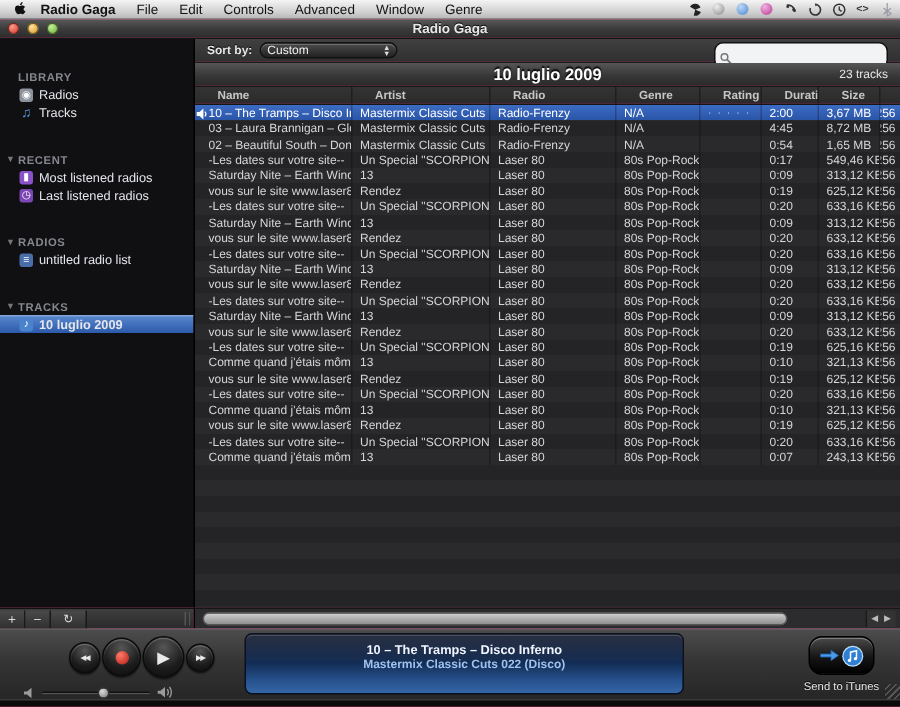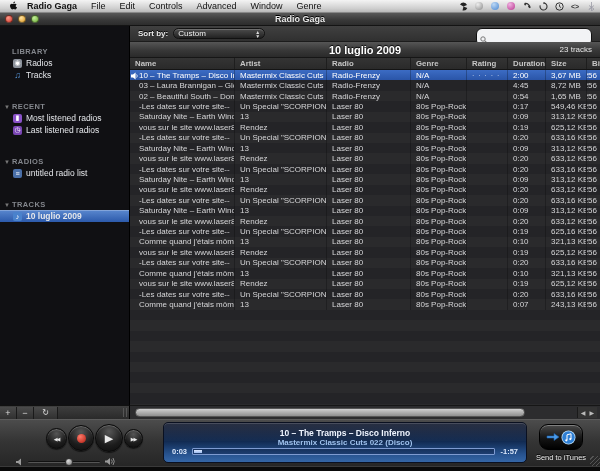--- a/index.html
+++ b/index.html
@@ -53,21 +53,21 @@
     font-size:7.5px;color:#444;padding:16px 4px 0 14px;outline:none;font-family:inherit}
   .filterbox .mag{position:absolute;left:4px;top:1.5px;width:8px;height:8px}
 
   .dateband{height:16px;background:linear-gradient(#565656,#383838 55%,#2a2a2a);
     border-bottom:1px solid #161616;display:flex;align-items:center;position:relative}
   .bandtitle{position:absolute;left:0;right:0;text-align:center;font-size:11px;font-weight:bold;color:#fff;text-shadow:0 -1px 1px #000}
   .bandcount{margin-left:auto;font-size:8px;color:#e6e6e6;padding-right:8px;position:relative;z-index:1}
 
   .thead{height:12px;background:linear-gradient(#343434,#2a2a2a);border-bottom:1px solid #151515;
     display:grid;grid-template-columns:105px 92px 84px 56px 41px 38px 41px 1fr;font-size:7.8px;font-weight:bold;color:#c6c6c6}
-  .thead .hc{padding:1px 0 0 5px;border-right:1px solid #1e1e1e;white-space:nowrap;overflow:hidden}
+  .thead .hc{padding:1px 0 0 15px;border-right:1px solid #1e1e1e;white-space:nowrap;overflow:hidden}
   .thead .hc:last-child{border-right:none}
 
   .rows{flex:1;position:relative;overflow:hidden;
     background:repeating-linear-gradient(#2a2a2c 0,#2a2a2c 10.43px,#242427 10.43px,#242427 20.86px)}
   .trow{display:grid;grid-template-columns:105px 92px 84px 56px 41px 38px 41px 1fr;height:10.43px;
     font-size:8px;color:#d6d6d8;align-items:center}
   .trow .tc{padding-left:5px;white-space:nowrap;overflow:hidden;border-right:1px solid rgba(0,0,0,.25);height:100%;display:flex;align-items:center}
   .trow .tc:last-child{border-right:none;justify-content:flex-end;padding-right:3px}
   .trow .tc.name{position:relative;padding-left:9px}
   .trow.sel{background:linear-gradient(#3c6cc4,#2a55a8);color:#fff}
@@ -98,21 +98,21 @@
   .rbtn.prev{left:46px;top:8px;width:21px;height:21px;font-size:5px;letter-spacing:-1px}
   .rbtn.rec{left:68px;top:5px;width:26px;height:26px}
   .rbtn.rec .dot{width:9px;height:9px;border-radius:50%;background:radial-gradient(circle at 35% 30%,#ff7a6a,#b01c10)}
   .rbtn.play{left:95px;top:4px;width:28px;height:28px;font-size:11px}
   .rbtn.next{left:124px;top:9px;width:19px;height:19px;font-size:5px;letter-spacing:-1px}
   .vol{position:absolute;left:16px;top:37px;width:100px;height:9px;display:flex;align-items:center}
   .vol .vtrack{flex:1;height:2px;background:#111;border-bottom:1px solid #555;margin:0 5px;position:relative;border-radius:1px}
   .vol .vthumb{position:absolute;left:52%;top:-3px;width:8px;height:8px;border-radius:50%;
     background:radial-gradient(circle at 35% 30%,#ddd,#777);border:1px solid #333}
 
-  .lcd{position:absolute;left:163px;top:2px;width:364px;height:41px;border-radius:5px;
+  .lcd{position:absolute;left:163px;top:2px;width:293px;height:41px;border-radius:5px;
     background:linear-gradient(#060d22,#10284e 45%,#27538f 80%,#3566a6);
     border:1px solid #0a1020;box-shadow:inset 0 1px 0 rgba(255,255,255,.15);overflow:hidden}
   .lcd:before{content:"";position:absolute;left:0;top:0;right:0;height:45%;
     background:linear-gradient(rgba(255,255,255,.14),rgba(255,255,255,.02));pointer-events:none}
   .lcd .t1{margin-top:5px;text-align:center;font-size:8.5px;font-weight:bold;color:#eef4ff;white-space:nowrap}
   .lcd .t2{text-align:center;font-size:8px;font-weight:bold;color:#9fc2ee;white-space:nowrap}
   .lcd .prog{position:absolute;left:8px;right:8px;bottom:6px;display:flex;align-items:center;gap:5px}
   .lcd .ptime{font-size:7.5px;color:#d9e6fa;font-weight:bold}
   .lcd .pbar{flex:1;height:7px;border:1px solid #7e9bd1;border-radius:1px;position:relative;background:rgba(0,0,20,.25)}
   .lcd .pfill{position:absolute;left:1px;top:1px;bottom:1px;background:linear-gradient(#dce9ff,#9dbdf2)}
@@ -600,27 +600,20 @@
         </div>
       <svg width="11" height="9" viewBox="0 0 11 9">
           <polygon points="0,3.5 2,3.5 5,1 5,8 2,5.5 0,5.5" fill="#9a9a9a"></polygon>
           <path d="M6.5 2.5 Q8 4.5 6.5 6.5 M8 1 Q10.5 4.5 8 8" stroke="#9a9a9a" stroke-width=".9" fill="none"></path>
         </svg>
     </div>
 
     <div class="lcd">
       <div class="t1">10 – The Tramps – Disco Inferno</div>
       <div class="t2">Mastermix Classic Cuts 022 (Disco)</div>
-      <div class="prog">
-        <span class="ptime">0:03</span>
-        <div class="pbar">
-            <div class="pfill" id="pfill" style="width: 2.5%;"></div>
-          </div>
-        <span class="ptime">-1:57</span>
-      </div>
     </div>
 
     <div class="sendwrap">
       <div class="sendbtn">
         <svg width="14" height="10" viewBox="0 0 14 10">
             <path d="M1 4h7V1.5L13 5 8 8.5V6H1z" fill="#4a9ae8" stroke="#1c5fa8" stroke-width=".6"></path>
           </svg>
         <svg width="15" height="15" viewBox="0 0 15 15">
             <circle cx="7.5" cy="7.5" r="7" fill="#bfe0f8"></circle>
             <circle cx="7.5" cy="7.5" r="6.2" fill="#2f7fd4"></circle>

